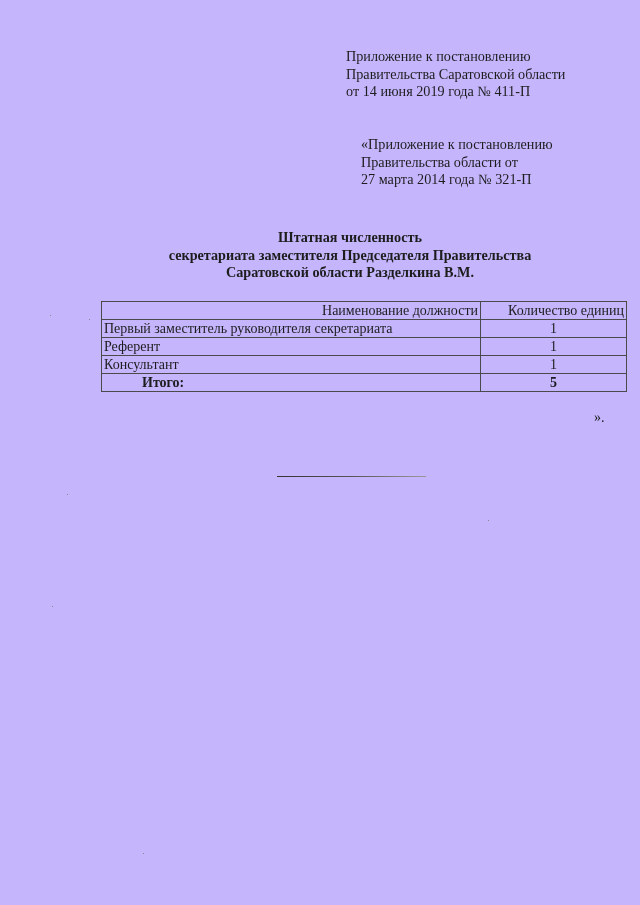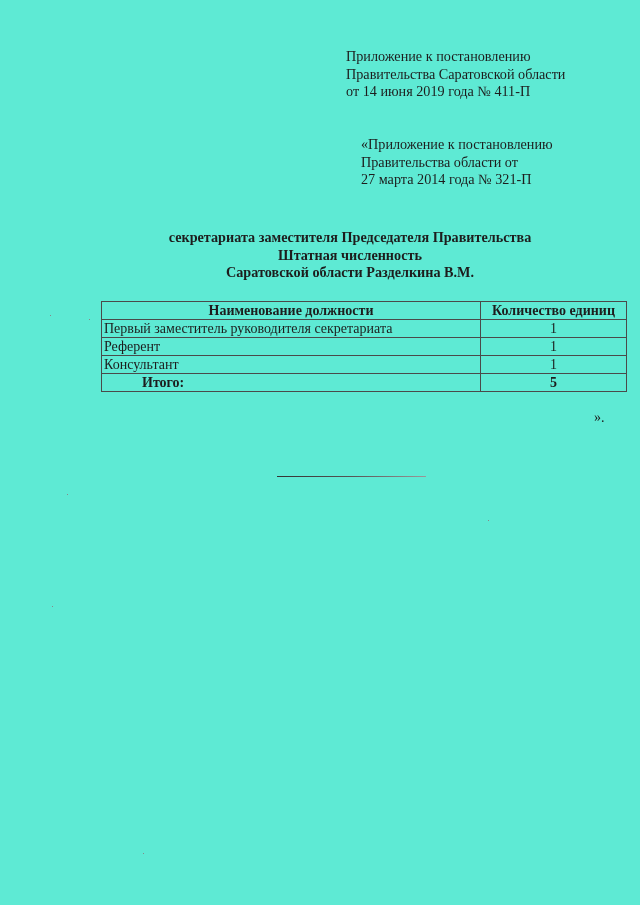--- a/index.html
+++ b/index.html
@@ -12,21 +12,21 @@
       height: 905px;
       position: relative;
       overflow: hidden;
       font-family: "Liberation Serif", "DejaVu Serif", serif;
       color: #1a1a1a;
     }
     .page {
       position: absolute;
       left: 0; top: 0;
       width: 640px; height: 905px;
-      background: #5eead4;
+      background: #c4b5fd;
     }
     .header-block {
       position: absolute;
       left: 346px;
       font-size: 14.2px;
       line-height: 17.5px;
       color: #1d1d1d;
     }
     .header-block div { white-space: nowrap; }
     #appendix-current { top: 48px; }
@@ -54,22 +54,22 @@
       color: #1d1d1d;
     }
     table.staff-table td, table.staff-table th {
       border: 1px solid #4a4a4a;
       height: 17px;
       padding: 0 2px;
       line-height: 17px;
       white-space: nowrap;
     }
     table.staff-table th {
-      font-weight: bold;
-      text-align: center;
+      font-weight: normal;
+      text-align: right;
     }
     .col-name { width: 336px; }
     .col-qty { width: 141px; text-align: center; }
     .total-label {
       font-weight: bold;
       padding-left: 40px !important;
     }
     .total-value { font-weight: bold; text-align: center; }
 
     .closing-quote {
@@ -104,22 +104,22 @@
     <div>от 14 июня 2019 года № 411-П</div>
   </div>
 
   <div class="header-block" id="appendix-original">
     <div>«Приложение к постановлению</div>
     <div>Правительства области от</div>
     <div>27 марта 2014 года № 321-П</div>
   </div>
 
   <div class="title-block">
+    <div>Штатная численность</div>
     <div>секретариата заместителя Председателя Правительства</div>
-    <div>Штатная численность</div>
     <div>Саратовской области Разделкина В.М.</div>
   </div>
 
   <table class="staff-table">
     <thead>
       <tr>
         <th class="col-name">Наименование должности</th>
         <th class="col-qty">Количество единиц</th>
       </tr>
     </thead>

